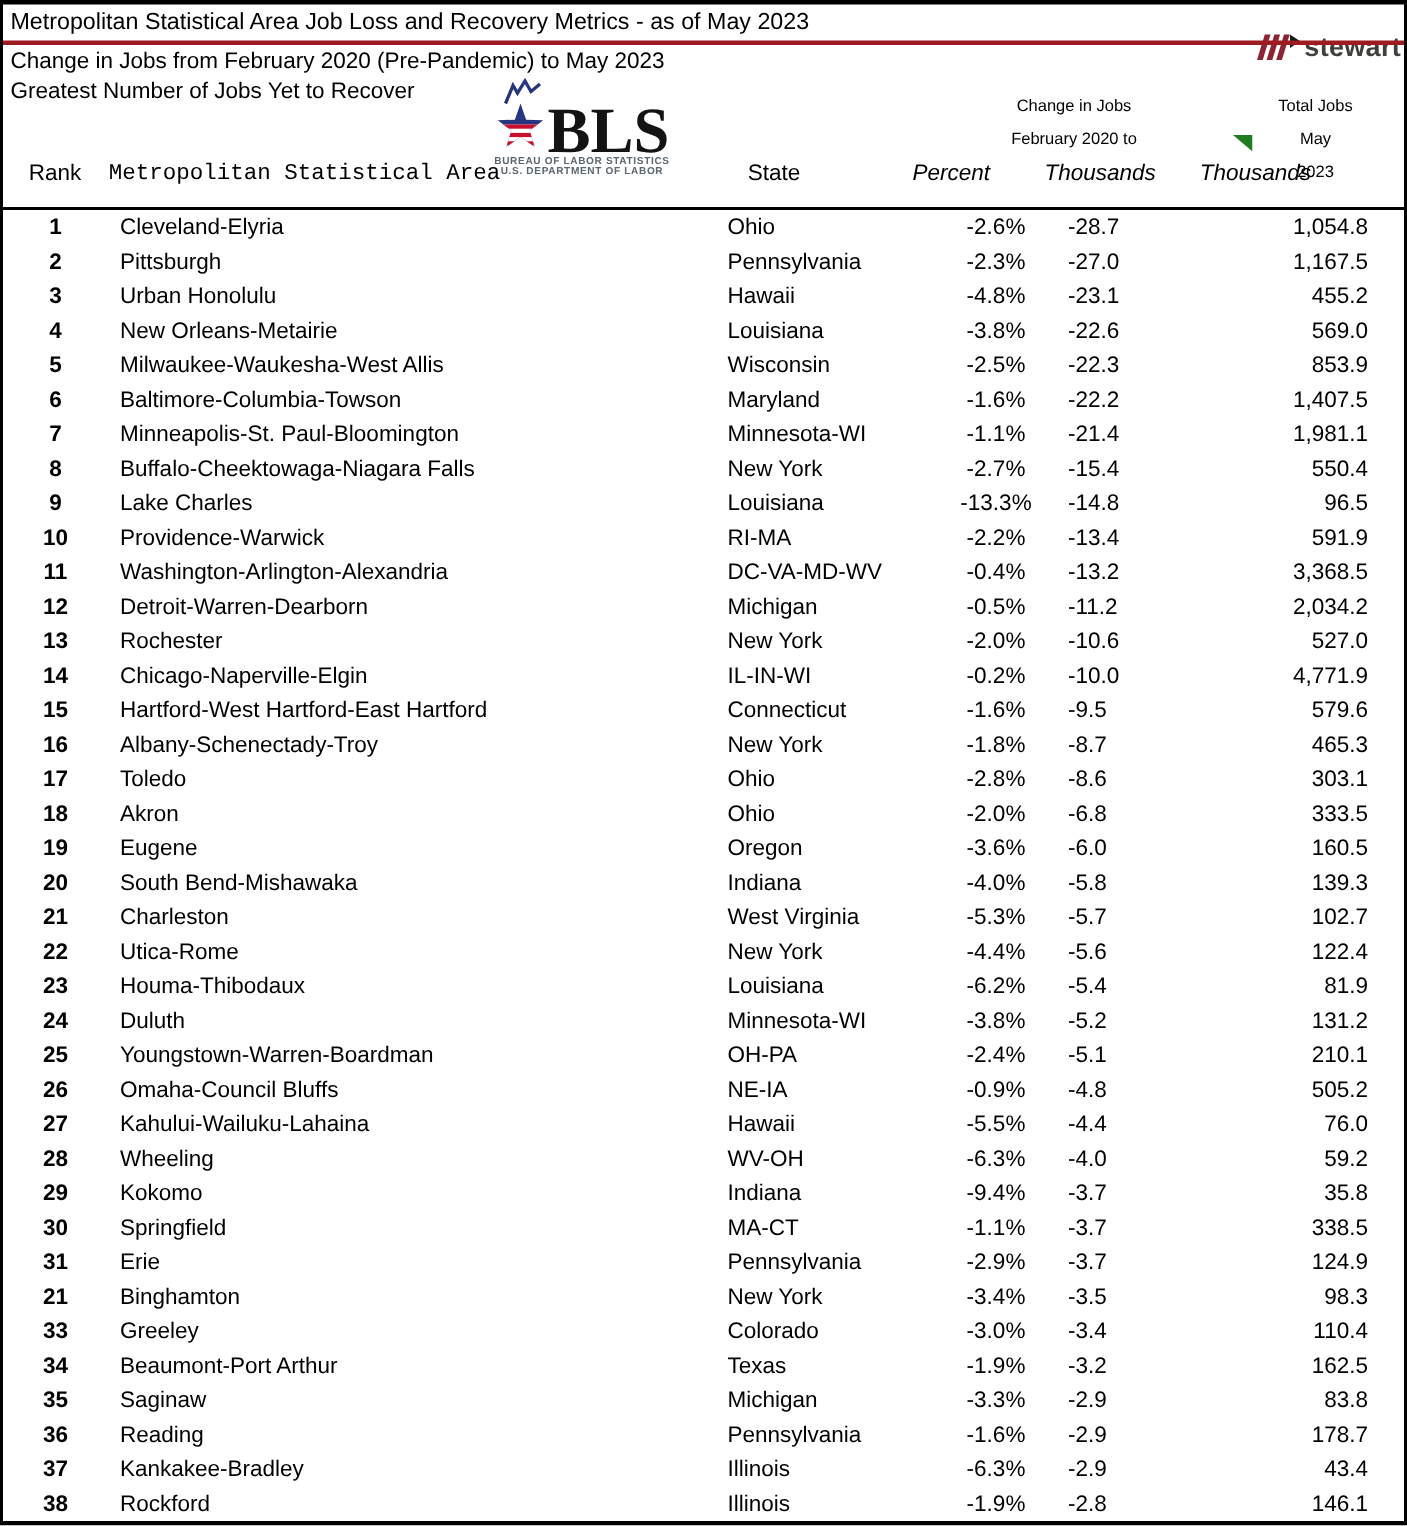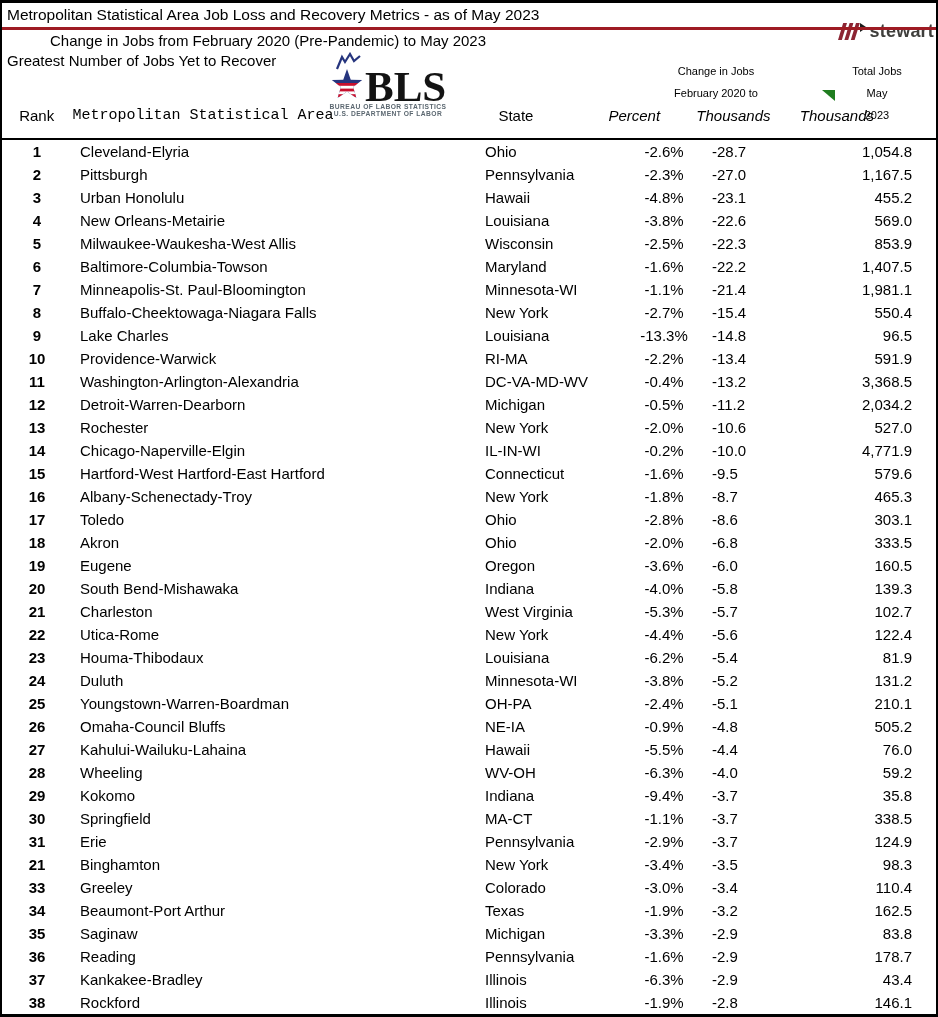--- a/index.html
+++ b/index.html
@@ -17,21 +17,21 @@
   }
   .stewart {
     position:absolute; right:2px; top:18px; height:20px;
     display:flex; align-items:center; gap:2px;
   }
   .stewart .word {
     font-size:18px; font-weight:600; letter-spacing:.2px;
     color:var(--wordmark-gray,#3F3F3C); line-height:20px;
   }
   .red-rule { position:absolute; left:0; right:0; top:24px; height:3px; background:var(--brand-red,#9E1B23); }
-  .sub1 { position:absolute; left:5px; top:28px; line-height:20px; font-size:15px; white-space:nowrap;margin-left:43px; }
+  .sub1 { position:absolute; left:5px; top:28px; line-height:20px; font-size:15px; white-space:nowrap; }
   .sub2 { position:absolute; left:5px; top:48px; line-height:20px; font-size:15px; white-space:nowrap; }
   .bls  { position:absolute; left:326px; top:49px; width:120px; height:64px; }
   .bls-word { font-family:"Liberation Serif", serif; font-size:43px; font-weight:bold; fill:#131313; }
   .bls-caption { font-family:"Liberation Sans", sans-serif; font-size:6.7px; font-weight:bold;
                  letter-spacing:.45px; fill:var(--caption-gray,#5B6770); }
   .grp { position:absolute; top:57px; text-align:center; font-size:11px; line-height:22px; }
   .grp.change { left:608px; width:212px; }
   .grp.total  { left:820px; width:110px; }
   .flag { position:absolute; left:820px; top:87px; width:13px; height:11px; }
   .cols { position:absolute; left:0; top:103px; width:892px; height:19px; display:flex;

